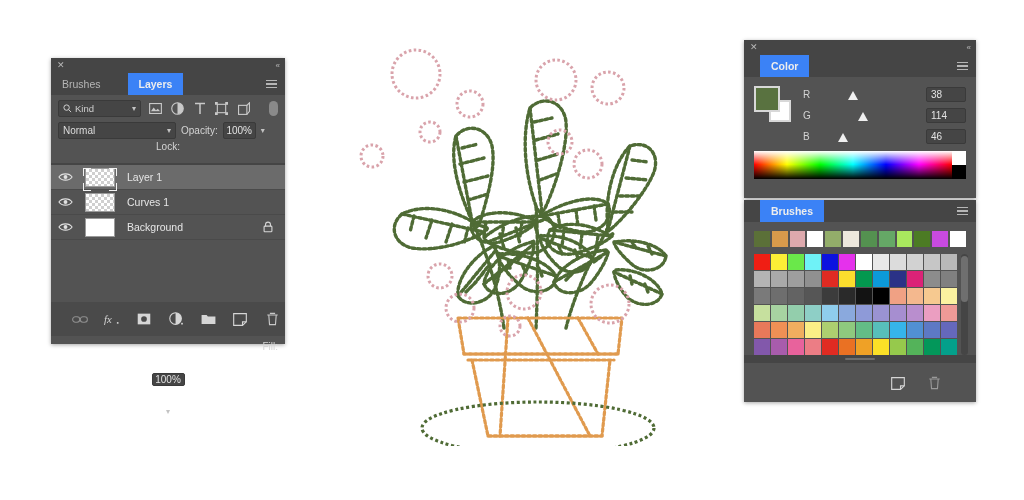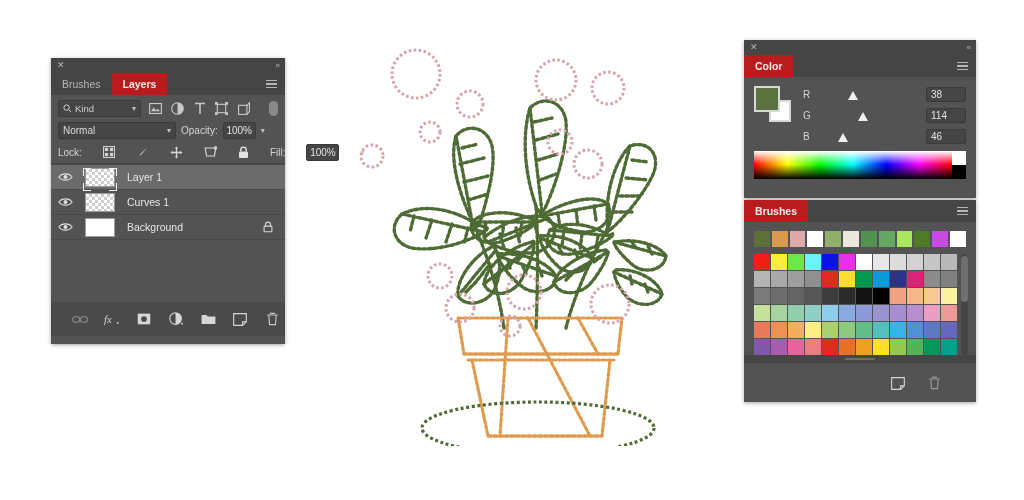--- a/index.html
+++ b/index.html
@@ -9,21 +9,21 @@
     overflow:hidden;position:relative;
   }
   .panel{position:absolute;background:#535353;box-shadow:0 1px 4px rgba(0,0,0,.35);}
   
   .panel-topbar{height:15px;background:#454545;display:flex;align-items:center;
     justify-content:space-between;padding:0 6px;box-sizing:border-box;}
   .close-x{color:#b7b7b7;font-size:9px;line-height:9px;cursor:pointer;}
   .collapse-ic{color:#b7b7b7;font-size:8px;letter-spacing:-1px;cursor:pointer;}
   .tabstrip{height:22px;background:#454545;display:flex;align-items:stretch;position:relative;}
   .tab{display:flex;align-items:center;padding:0 11px;font-size:10.5px;color:#b6b6b6;cursor:pointer;}
-  .tab.active{background:#b91c1c;color:#ededed;font-weight:bold;}
+  .tab.active{background:#3b82f6;color:#ededed;font-weight:bold;margin-left:16px;}
   .tab-menu{margin-left:auto;display:flex;align-items:center;padding:0 8px;cursor:pointer;}
   .hamb{width:11px;}
   .hamb i{display:block;height:1.5px;background:#b6b6b6;margin:2px 0;}
   .panel-bottom{height:8px;background:#454545;display:flex;align-items:center;justify-content:center;}
   .grip{width:30px;height:2px;background:#6d6d6d;border-radius:1px;}
 
   
   #layers-panel{left:51px;top:58px;width:234px;height:286px;}
   .lp-row{display:flex;align-items:center;box-sizing:border-box;}
   .filter-row{height:23px;padding:3px 7px 0 7px;gap:7px;}
@@ -35,21 +35,21 @@
 
   .mode-row{height:22px;padding:2px 7px 0 7px;gap:5px;}
   .mode-select{width:118px;height:17px;background:#454545;border:1px solid #3a3a3a;border-radius:2px;
     display:flex;align-items:center;padding:0 4px;box-sizing:border-box;color:#dcdcdc;font-size:10px;cursor:pointer;}
   .mode-select .lbl{flex:1;}
   .opa-label{color:#d4d4d4;font-size:10px;}
   .numbox{height:15px;min-width:31px;background:#454545;border:1px solid #3a3a3a;border-radius:2px;
     color:#e3e3e3;font-size:10px;display:flex;align-items:center;justify-content:center;cursor:text;}
   .caret{color:#c3c3c3;font-size:8px;cursor:pointer;}
 
-  .lock-row{height:23px;padding:1px 7px 0 7px;gap:21px;}
+  .lock-row{height:23px;padding:1px 7px 0 7px;gap:21px;flex-direction:column;}
   .lock-label{color:#d4d4d4;font-size:10px;}
   .lock-ic{width:14px;height:14px;display:flex;align-items:center;justify-content:center;cursor:pointer;}
   .fill-label{color:#d4d4d4;font-size:10px;margin-left:auto;}
 
   .layer-list{position:absolute;left:0;right:0;top:107px;bottom:42px;background:#535353;overflow:hidden;}
   .layer-row{height:25px;display:flex;align-items:center;border-bottom:1px solid #4a4a4a;box-sizing:border-box;}
   .layer-row.selected{background:#6b6b6b;}
   .eye-cell{width:29px;display:flex;align-items:center;justify-content:center;cursor:pointer;}
   .thumb{width:30px;height:19px;border:1px solid #9a9a9a;box-sizing:border-box;background:#ffffff;}
   .thumb.checker{

